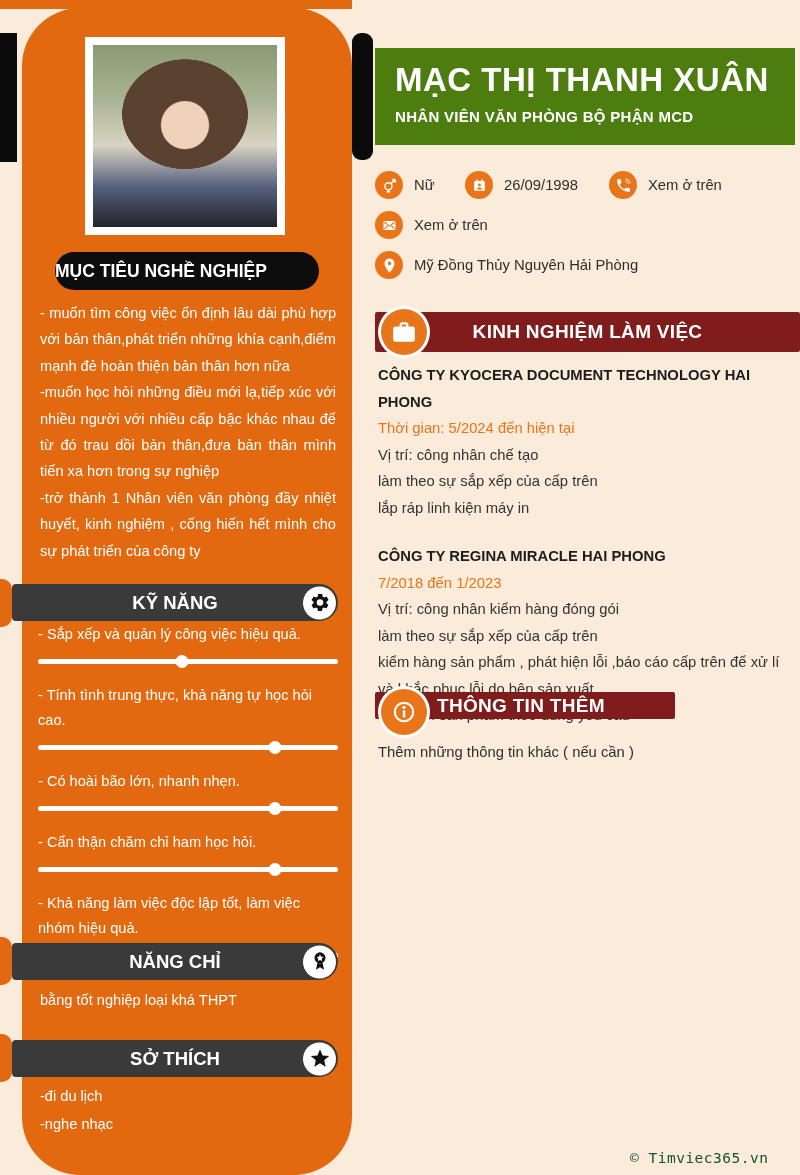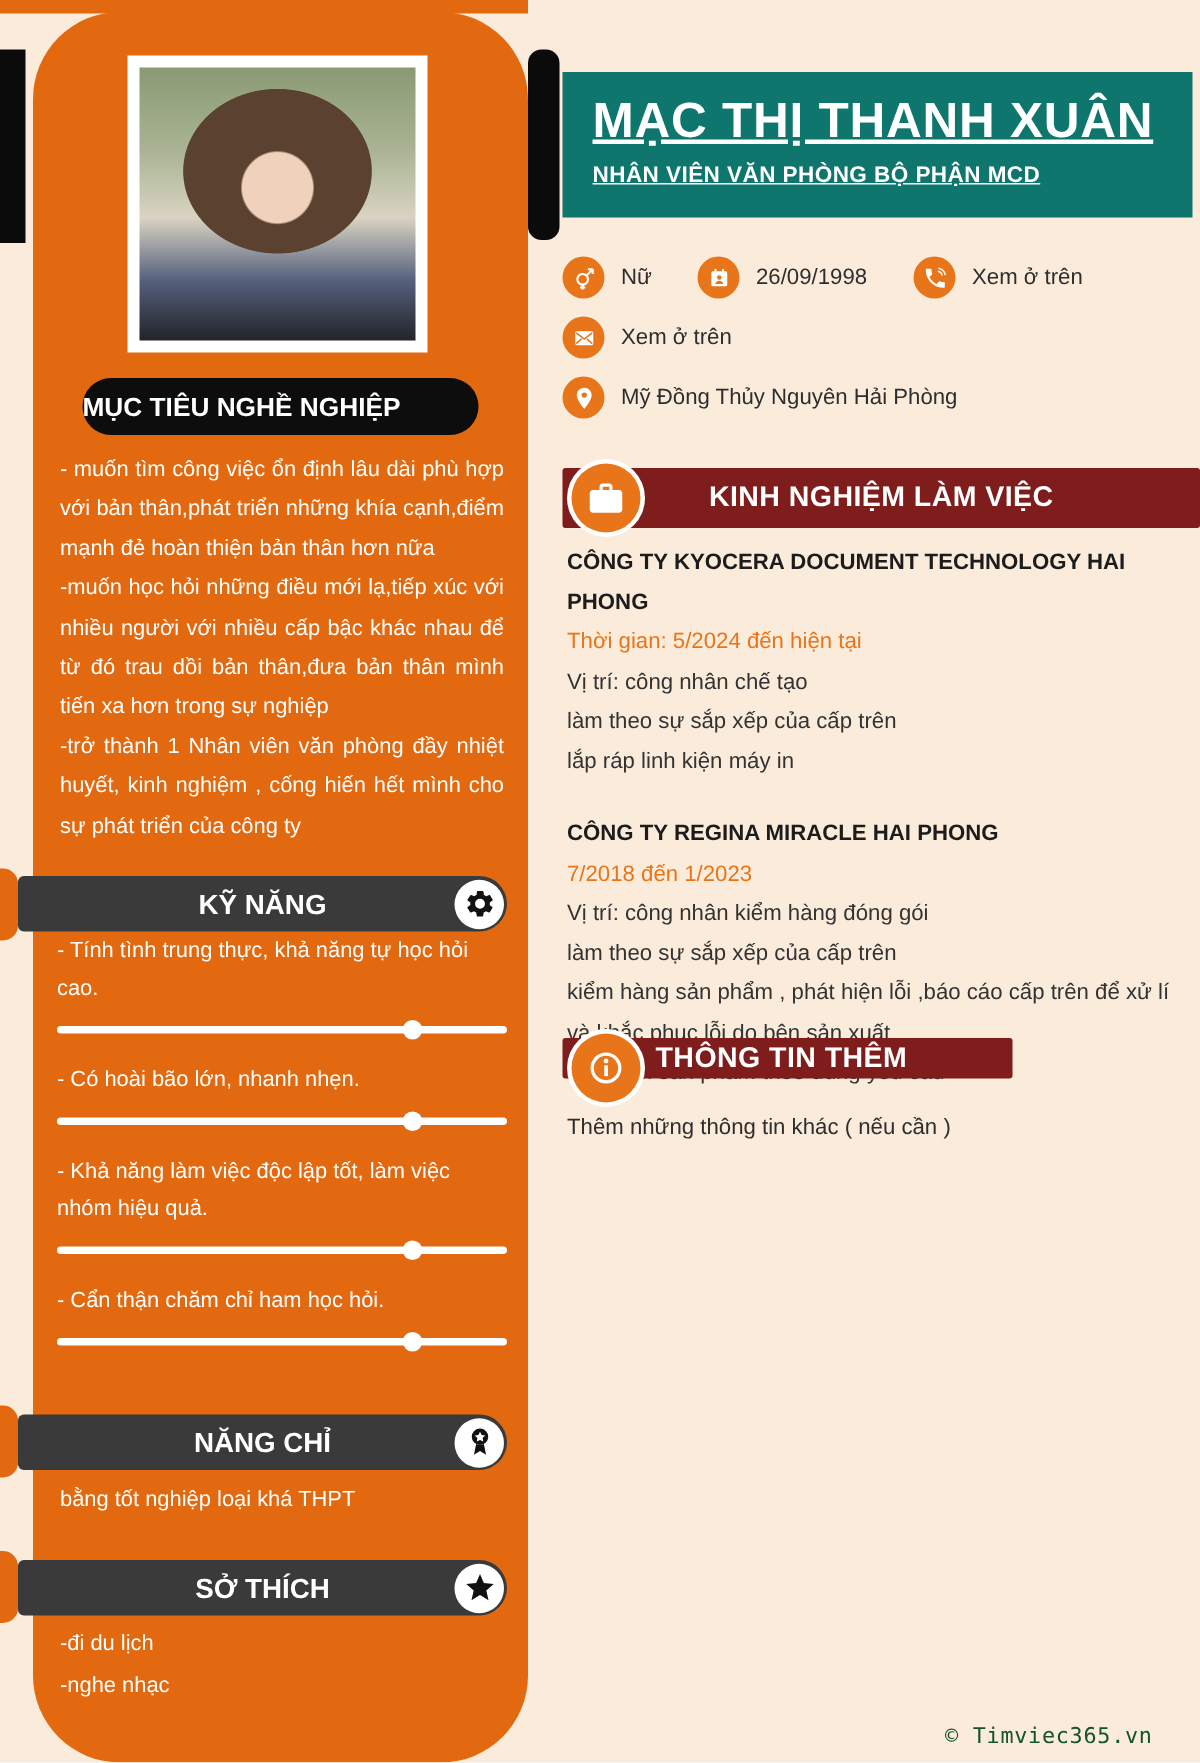--- a/index.html
+++ b/index.html
@@ -41,21 +41,21 @@
   .slider .thumb { position:absolute; top:1px; width:13px; height:13px; background:#fff; border-radius:50%;
                    transform:translateX(-50%); }
 
   .cert-text { position:absolute; left:18px; top:984px; color:#fff; font-size:14.6px; }
   .hobby-list { position:absolute; left:18px; top:1080px; color:#fff; }
   .hobby-list p { margin:0 0 12px 0; font-size:14.6px; }
 
   .edge-tab { position:absolute; left:0; width:12px; height:48px; background:#E2690F; border-radius:0 10px 10px 0; }
 
   
-  .name-block { position:absolute; left:375px; top:48px; width:420px; height:97px; background:#0f766e; color:#fff; padding:13px 20px;text-decoration:underline; }
+  .name-block { position:absolute; left:375px; top:48px; width:420px; height:97px; background:#4d7c0f; color:#fff; padding:13px 20px; }
   .name-block h1 { margin:0; font-size:33px; line-height:38px; font-weight:bold; letter-spacing:0.5px; }
   .name-block .subtitle { margin-top:9px; font-size:15px; font-weight:bold; letter-spacing:0.3px; }
 
   .contact { position:absolute; left:375px; top:171px; width:420px; }
   .contact-row { display:flex; align-items:center; margin-bottom:12px; }
   .contact-item { display:flex; align-items:center; }
   .contact-item .ctext { margin-left:11px; font-size:14.8px; color:#2E2E2E; }
   .cicon { width:28px; height:28px; border-radius:50%; background:#E8751A; display:flex; align-items:center; justify-content:center; flex:0 0 28px; }
   .cicon svg { width:17px; height:17px; }
   .w90 { width:90px; } .w144 { width:144px; }
@@ -113,42 +113,49 @@
       <span>KỸ NĂNG</span>
       <span class="badge">
         <svg viewBox="0 0 24 24">
             <path fill="#111" d="M19.1 12.9c.04-.3.06-.6.06-.9s-.02-.6-.06-.9l2-1.5c.2-.14.24-.4.12-.6l-1.9-3.2c-.12-.2-.36-.28-.56-.2l-2.3 1c-.5-.4-1-.7-1.6-.9l-.34-2.5c-.04-.22-.24-.4-.46-.4h-3.8c-.22 0-.42.18-.46.4l-.34 2.5c-.6.2-1.1.5-1.6.9l-2.3-1c-.2-.08-.44 0-.56.2L2.9 9c-.12.2-.08.46.12.6l2 1.5c-.04.3-.06.6-.06.9s.02.6.06.9l-2 1.5c-.2.14-.24.4-.12.6l1.9 3.2c.12.2.36.28.56.2l2.3-1c.5.4 1 .7 1.6.9l.34 2.5c.04.22.24.4.46.4h3.8c.22 0 .42-.18.46-.4l.34-2.5c.6-.2 1.1-.5 1.6-.9l2.3 1c.2.08.44 0 .56-.2l1.9-3.2c.12-.2.08-.46-.12-.6l-2-1.5zM12 15.6a3.6 3.6 0 1 1 0-7.2 3.6 3.6 0 0 1 0 7.2z"></path>
           </svg>
       </span>
     </div>
 
     <div class="skills">
       <div class="skill">
+        <div class="skill-label">- Sắp xếp và quản lý công việc hiệu quả.</div>
+        <div class="slider">
+          <div class="track"></div>
+          <div class="thumb" style="left: 48%;"></div>
+        </div>
+      </div>
+      <div class="skill">
         <div class="skill-label">- Tính tình trung thực, khả năng tự học hỏi cao.</div>
         <div class="slider">
           <div class="track"></div>
           <div class="thumb" style="left: 79%;"></div>
         </div>
       </div>
       <div class="skill">
         <div class="skill-label">- Có hoài bão lớn, nhanh nhẹn.</div>
         <div class="slider">
           <div class="track"></div>
           <div class="thumb" style="left: 79%;"></div>
         </div>
       </div>
       <div class="skill">
+        <div class="skill-label">- Cẩn thận chăm chỉ ham học hỏi.</div>
+        <div class="slider">
+          <div class="track"></div>
+          <div class="thumb" style="left: 79%;"></div>
+        </div>
+      </div>
+      <div class="skill">
         <div class="skill-label">- Khả năng làm việc độc lập tốt, làm việc nhóm hiệu quả.</div>
-        <div class="slider">
-          <div class="track"></div>
-          <div class="thumb" style="left: 79%;"></div>
-        </div>
-      </div>
-      <div class="skill">
-        <div class="skill-label">- Cẩn thận chăm chỉ ham học hỏi.</div>
         <div class="slider">
           <div class="track"></div>
           <div class="thumb" style="left: 79%;"></div>
         </div>
       </div>
     </div>
 
     <div class="sec-bar" style="top:935px">
       <span>NĂNG CHỈ</span>
       <span class="badge">

